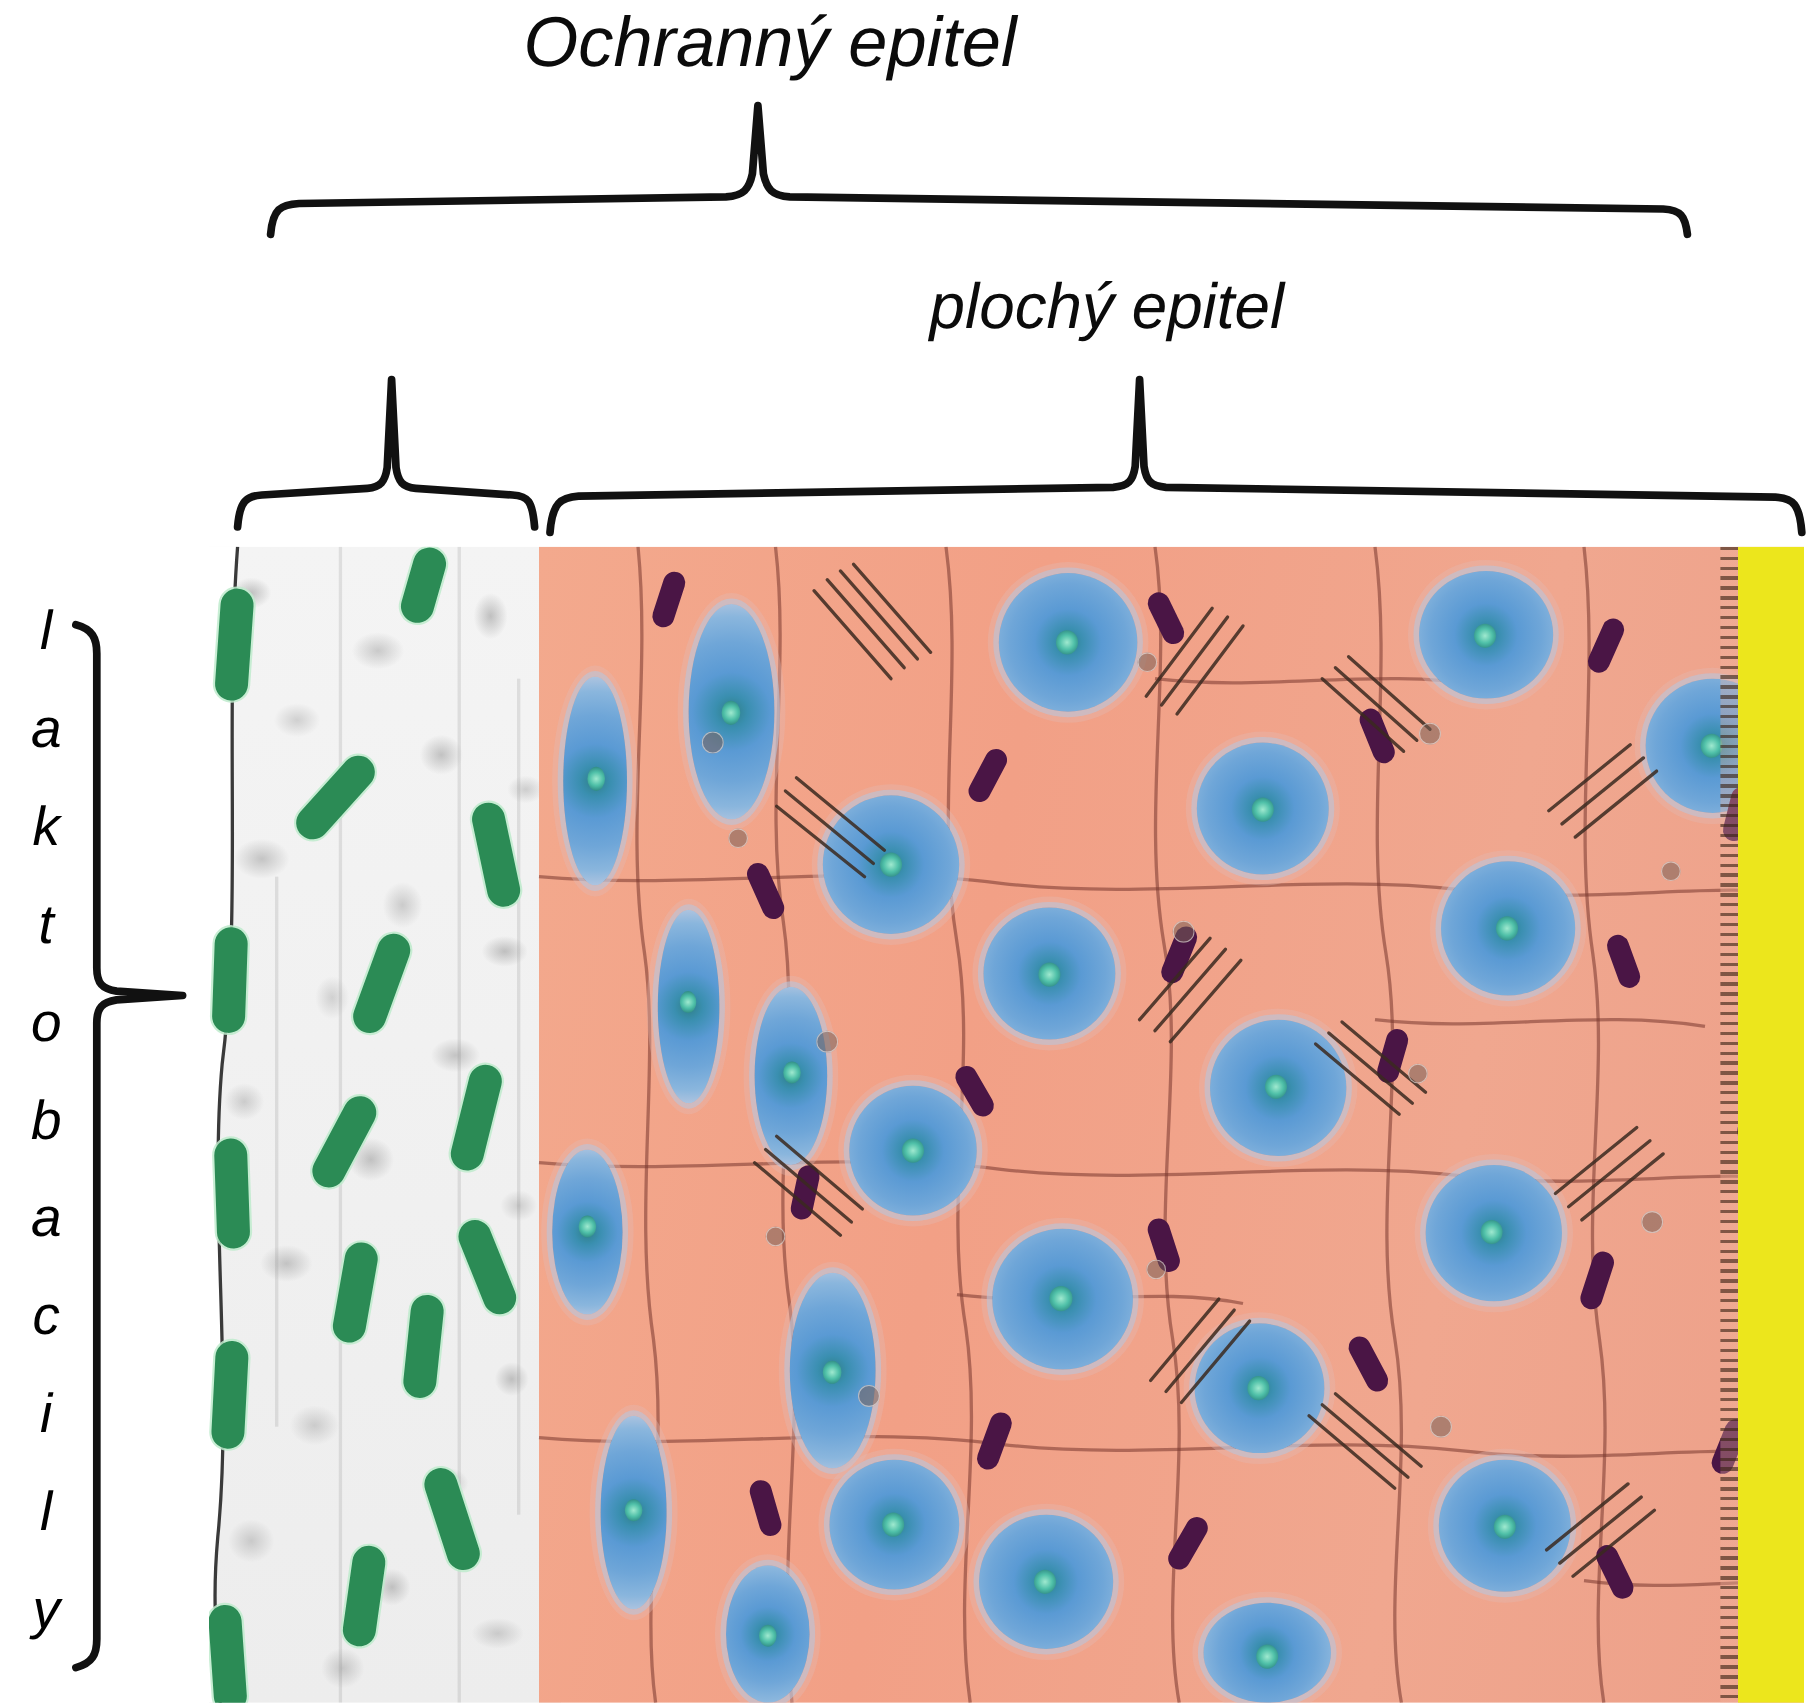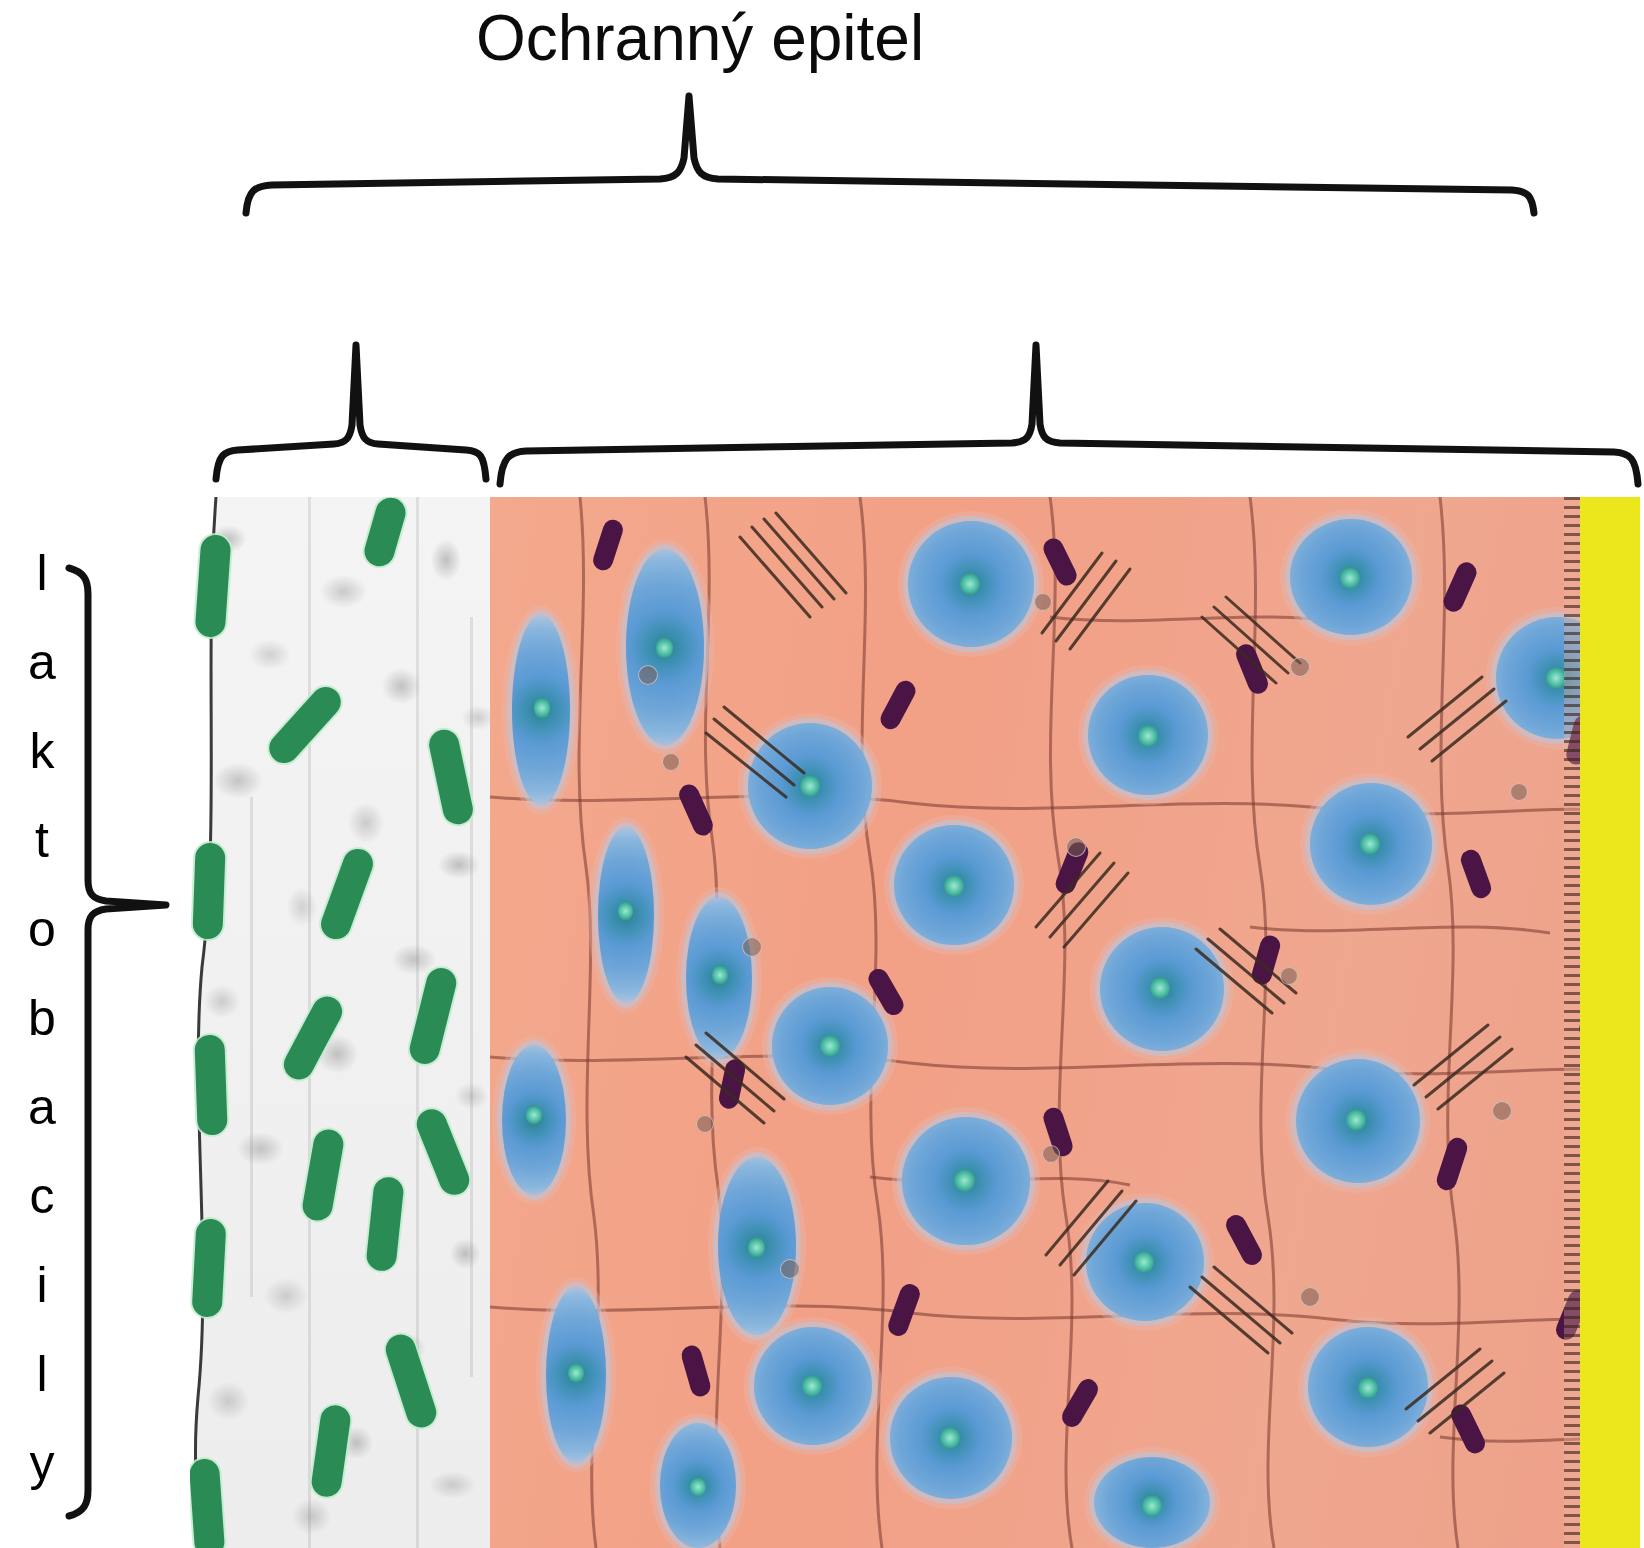--- a/index.html
+++ b/index.html
@@ -2,21 +2,21 @@
 <html><head>
 <meta charset="utf-8">
 <title>Ochranný epitel</title>
 <style>
   html,body{margin:0;padding:0;background:#ffffff;}
   body{
     width:1644px;height:1548px;position:relative;overflow:hidden;
     font-family:"Liberation Sans","DejaVu Sans",sans-serif;
     color:#000;
   }
-  #stage{position:absolute;left:0;top:0;width:1644px;height:1548px;}
+  #stage{position:absolute;left:0;top:0;width:1644px;height:1548px;font-style:italic;}
 
   
   .lbl{position:absolute;white-space:nowrap;color:#0b0b0b;line-height:1;}
   #label-main{left:0;top:6px;width:1400px;text-align:center;font-size:64px;}
   #label-left{left:178px;top:248px;font-size:58px;}
   #label-right{left:845px;top:250px;font-size:58px;}
 
   #label-vertical{
     position:absolute;left:14px;top:548px;width:56px;
     font-size:50px;line-height:1.0;text-align:center;
@@ -99,20 +99,21 @@
   }
 </style>
 </head>
 <body>
 
 <div id="stage">
 
   <div class="lbl" id="label-main">Ochranný epitel</div>
 
 
+  <div class="lbl" id="label-right">plochý epitel</div>
 
   <div id="label-vertical">
     <span>l</span>
     <span>a</span>
     <span>k</span>
     <span>t</span>
     <span>o</span>
     <span>b</span>
     <span>a</span>
     <span>c</span>

